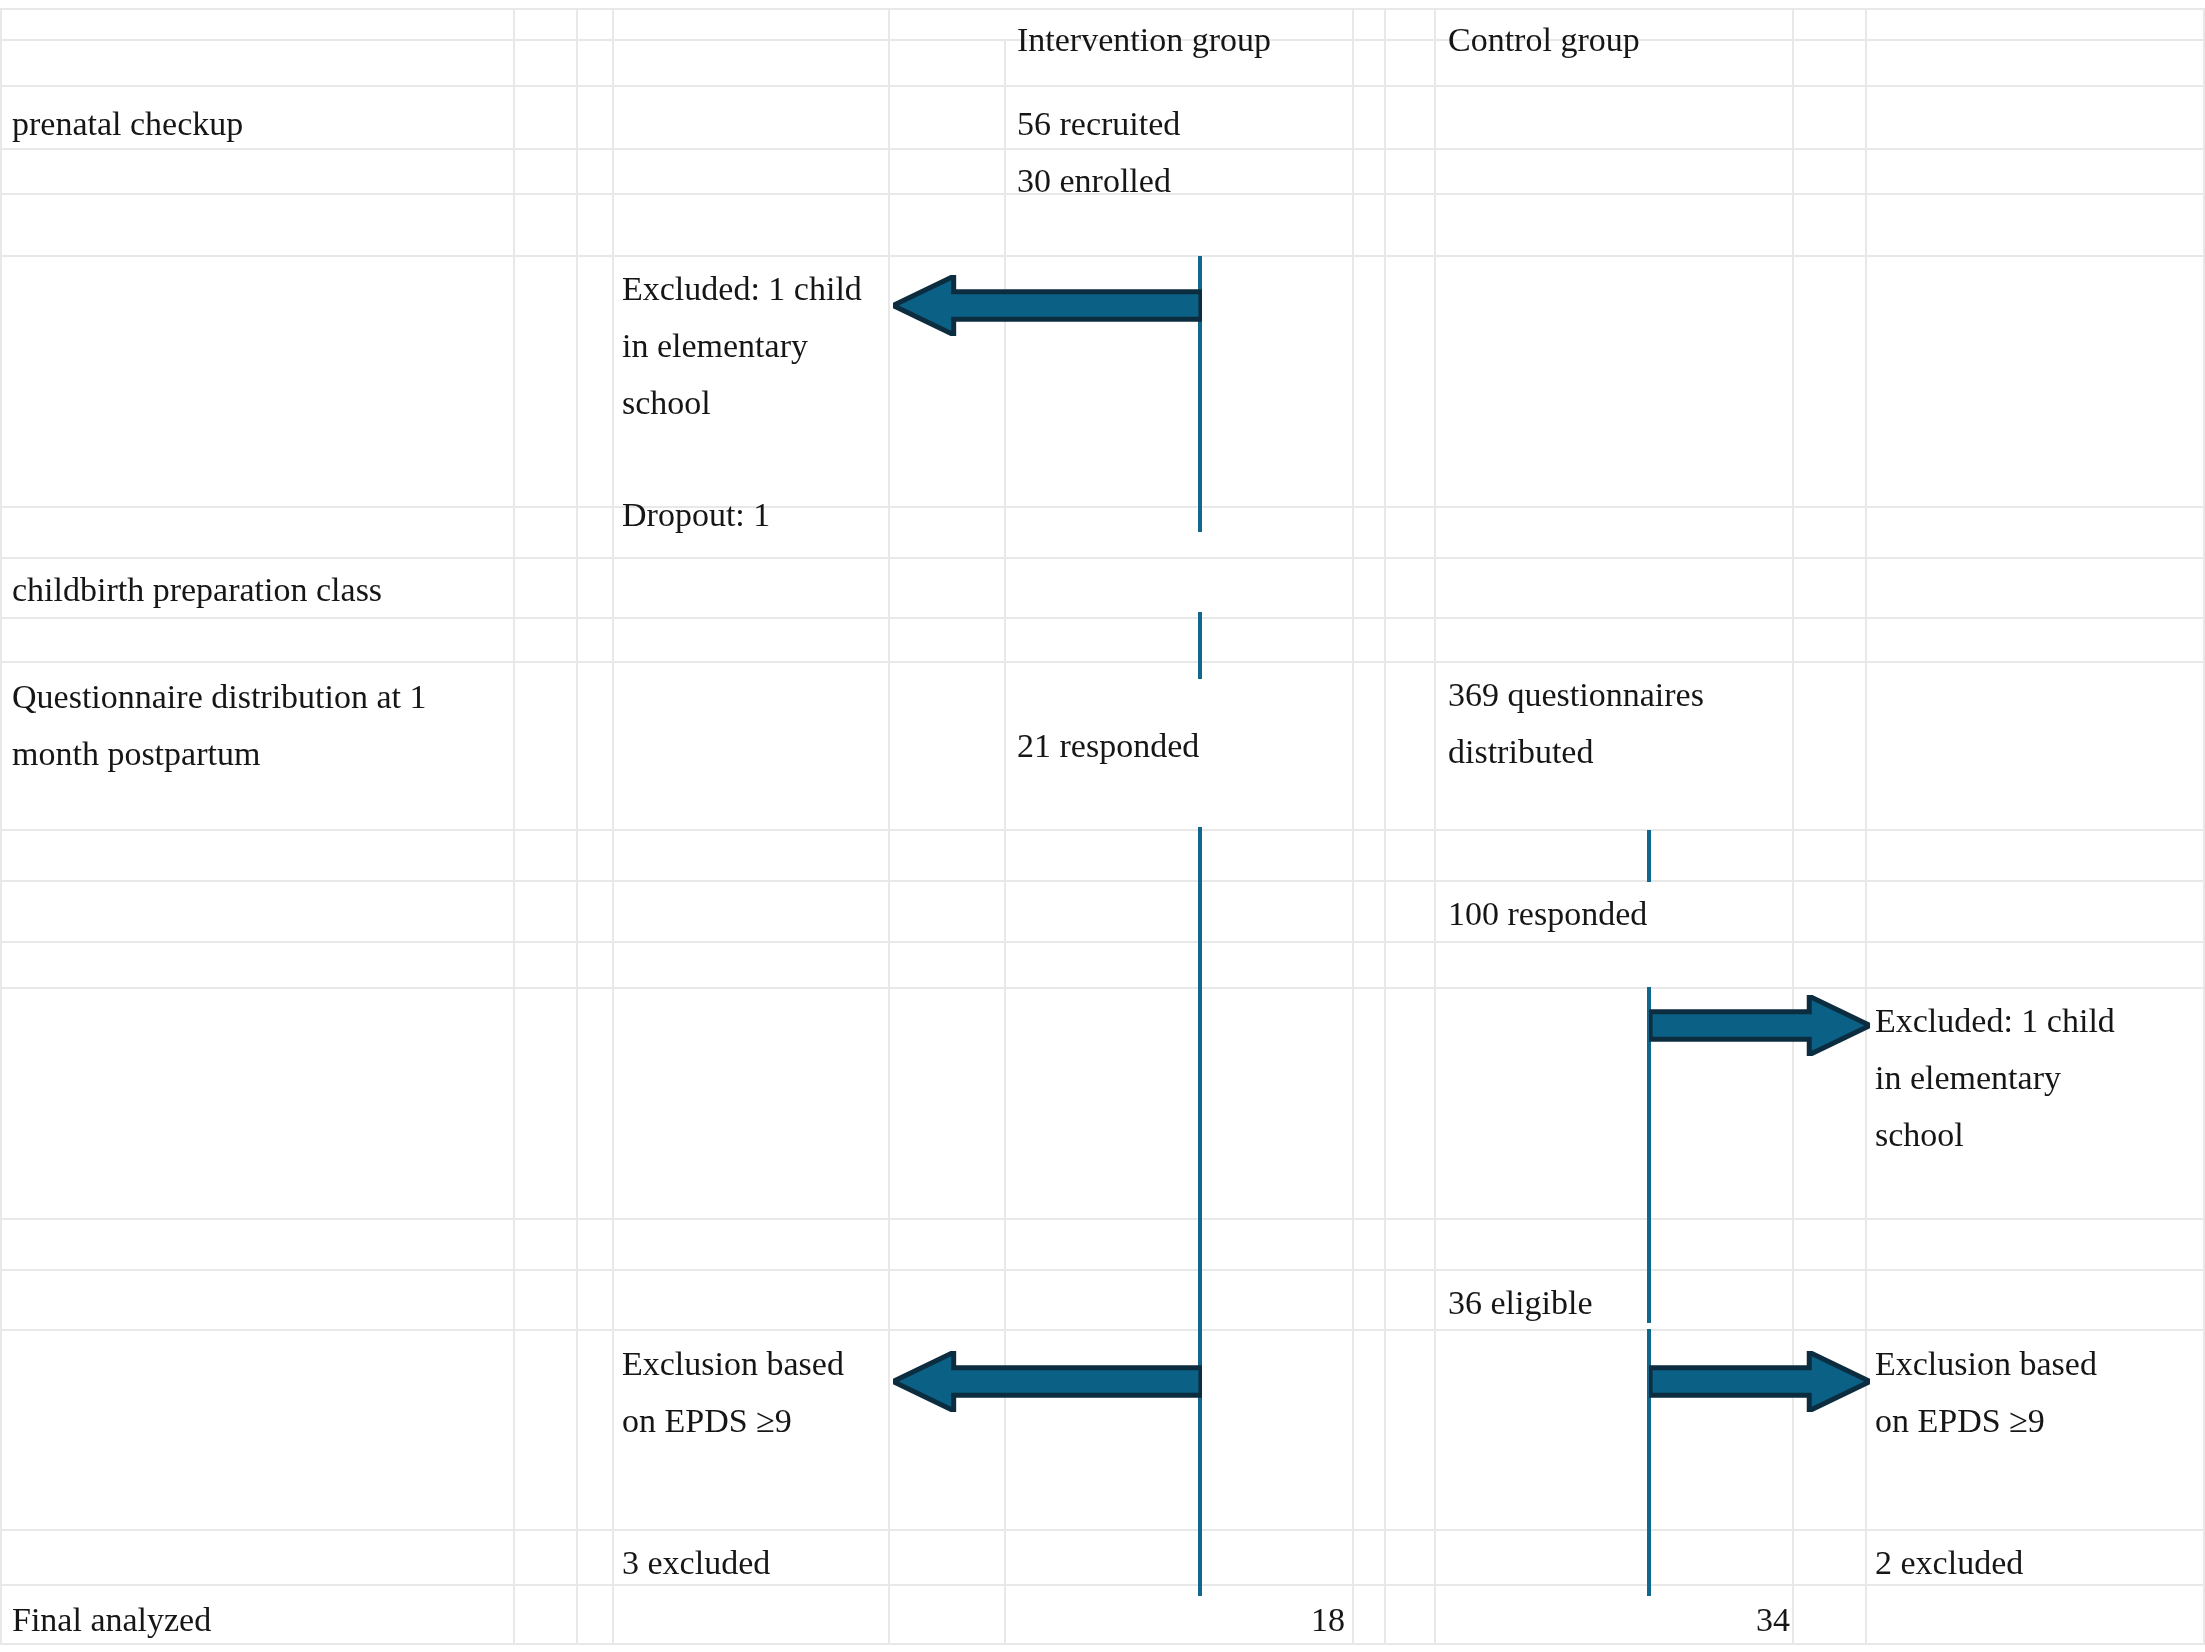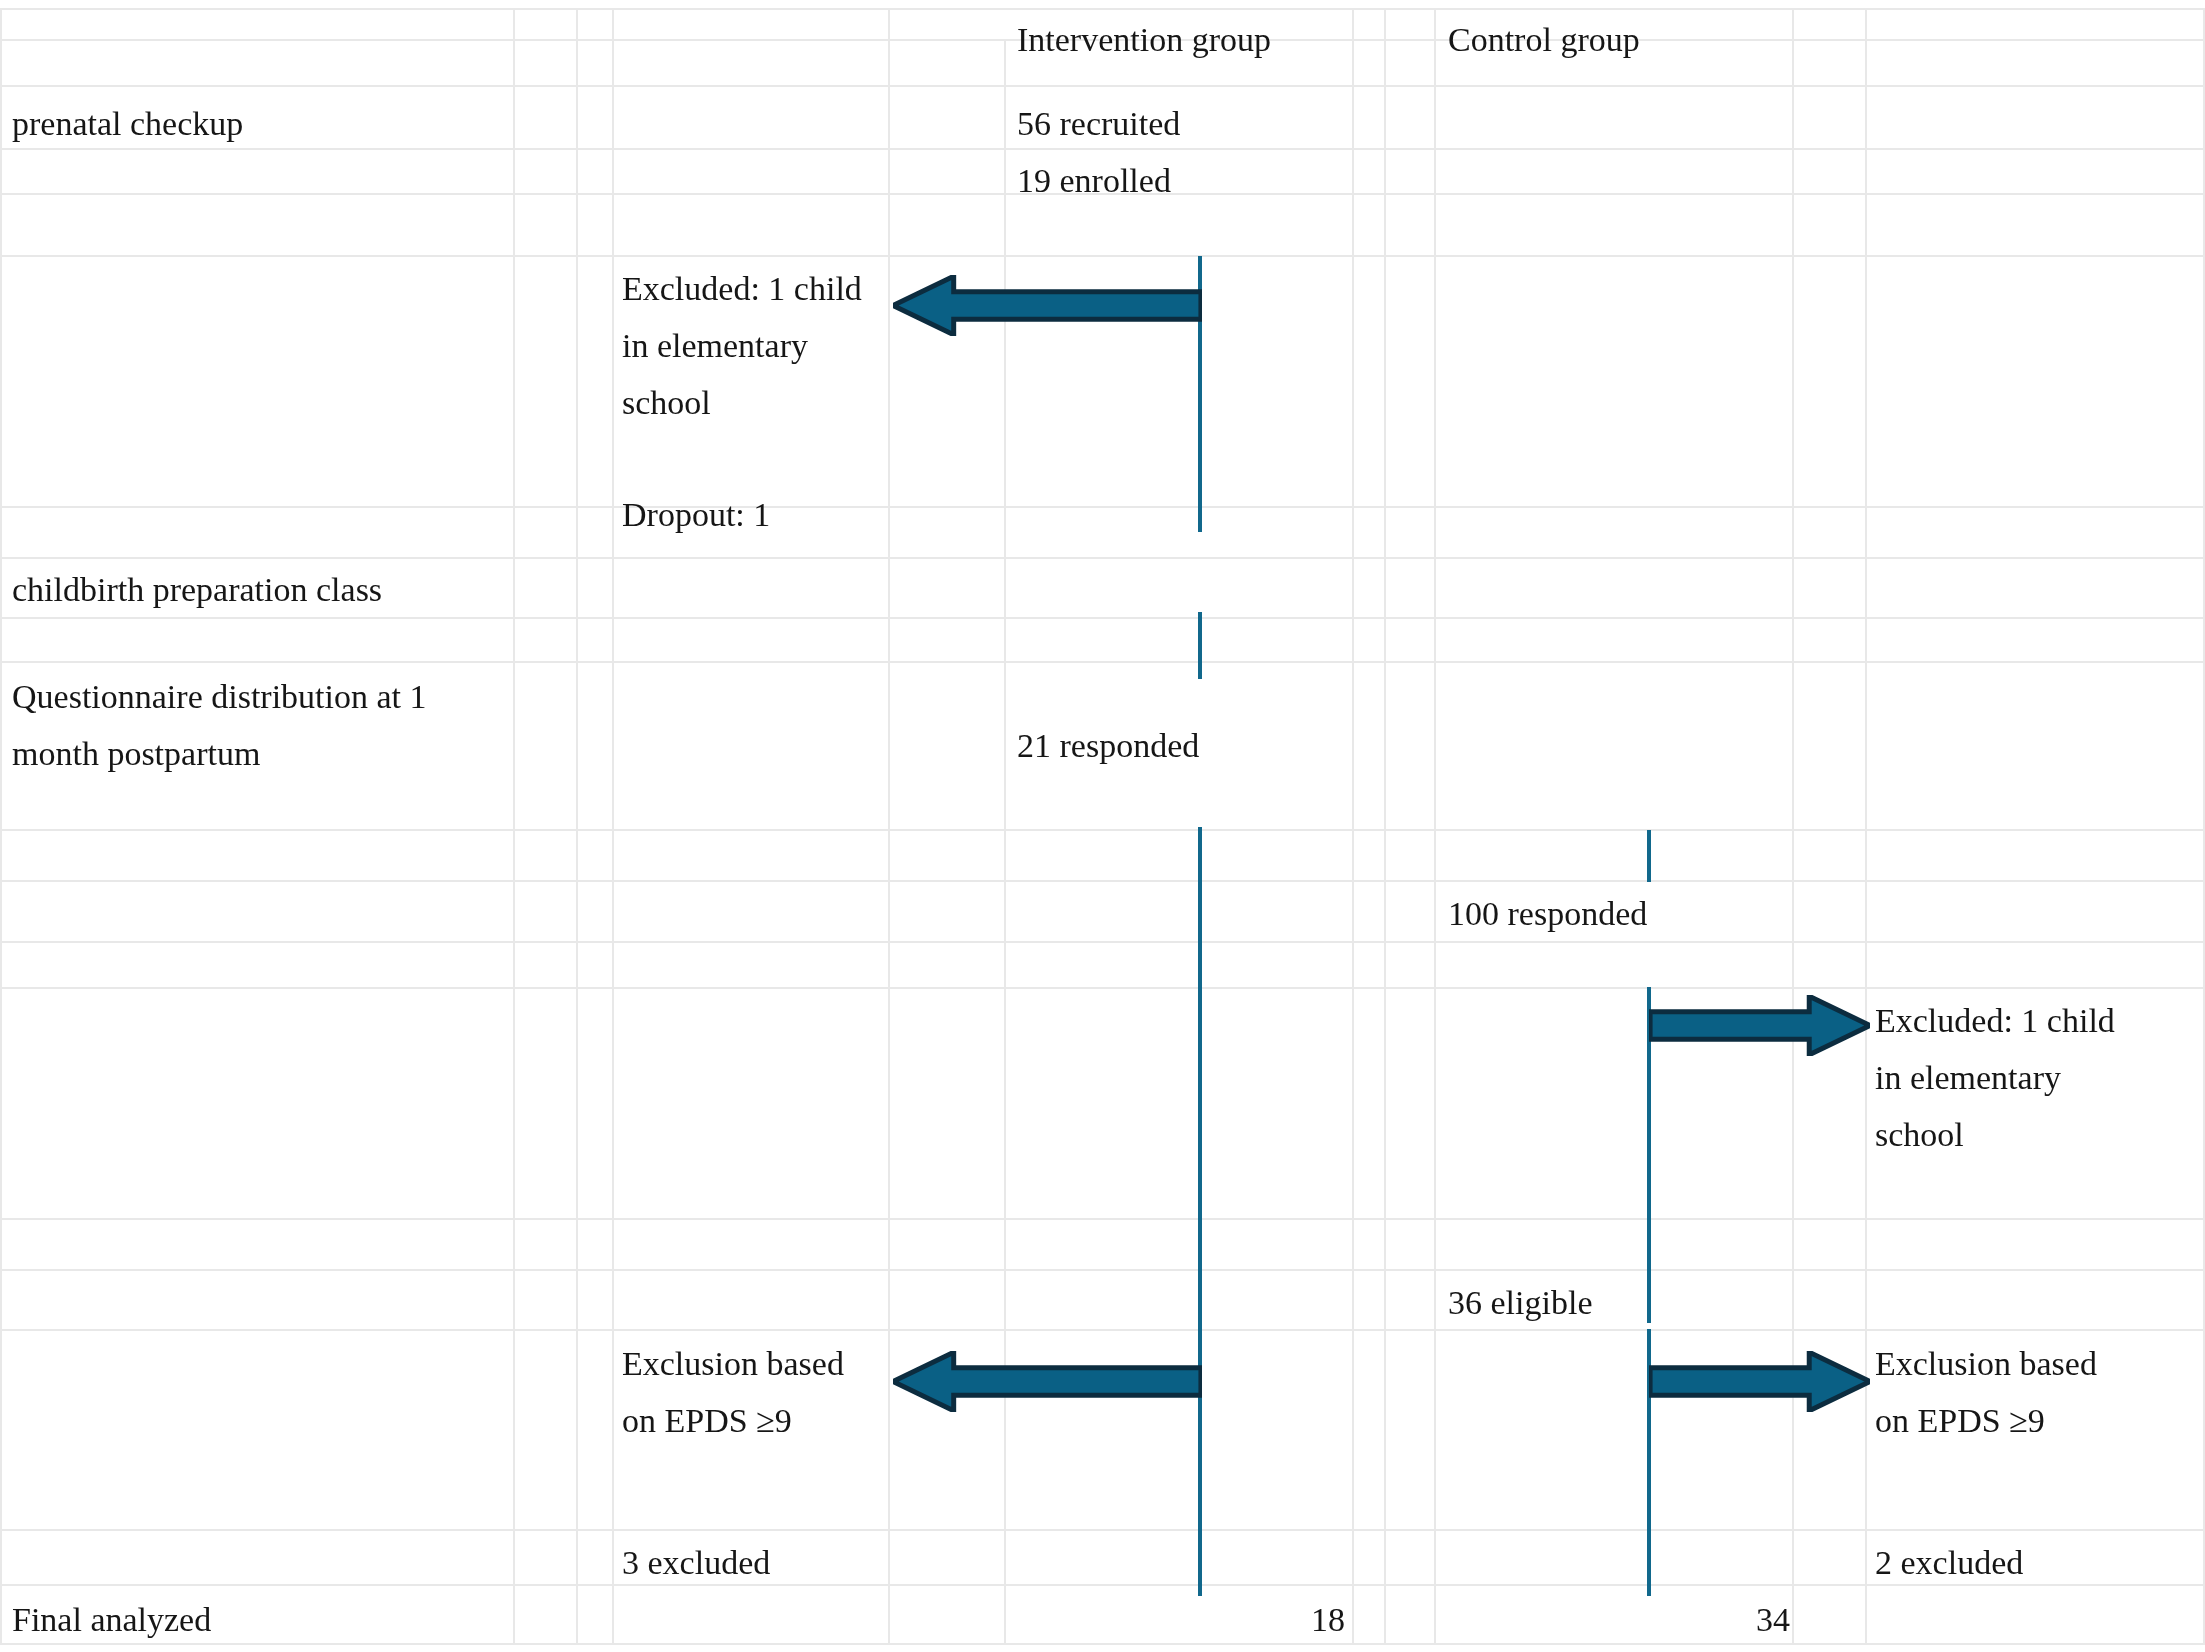--- a/index.html
+++ b/index.html
@@ -90,27 +90,28 @@
   <div class="cell wrap" style="left:622px;top:260px;width:248px">Excluded: 1 child in elementary school</div>
 
   <div class="cell" style="left:622px;top:486px;width:259px">Dropout: 1</div>
 
   <div class="cell wrap" style="left:622px;top:1335px;width:232px">Exclusion based on EPDS ≥9</div>
 
   <div class="cell" style="left:622px;top:1534px;width:259px">3 excluded</div>
 
   <div class="cell" style="left:1017px;top:95px;width:331px">56 recruited</div>
 
-  <div class="cell" style="left:1017px;top:152px;width:331px">19 enrolled</div>
+  <div class="cell" style="left:1017px;top:152px;width:331px">30 enrolled</div>
 
 
   <div class="cell" style="left:1017px;top:717px;width:331px">21 responded</div>
 
   <div class="cell center" style="left:893px;top:1591px;width:452px">18</div>
 
+  <div class="cell wrap" style="left:1448px;top:666px;width:309px">369 questionnaires distributed</div>
 
   <div class="cell" style="left:1448px;top:885px;width:353px">100 responded</div>
 
 
   <div class="cell" style="left:1448px;top:1274px;width:342px">36 eligible</div>
 
   <div class="cell center" style="left:1439px;top:1591px;width:351px">34</div>
 
   <div class="cell wrap" style="left:1875px;top:992px;width:243px">Excluded: 1 child in elementary school</div>
 

